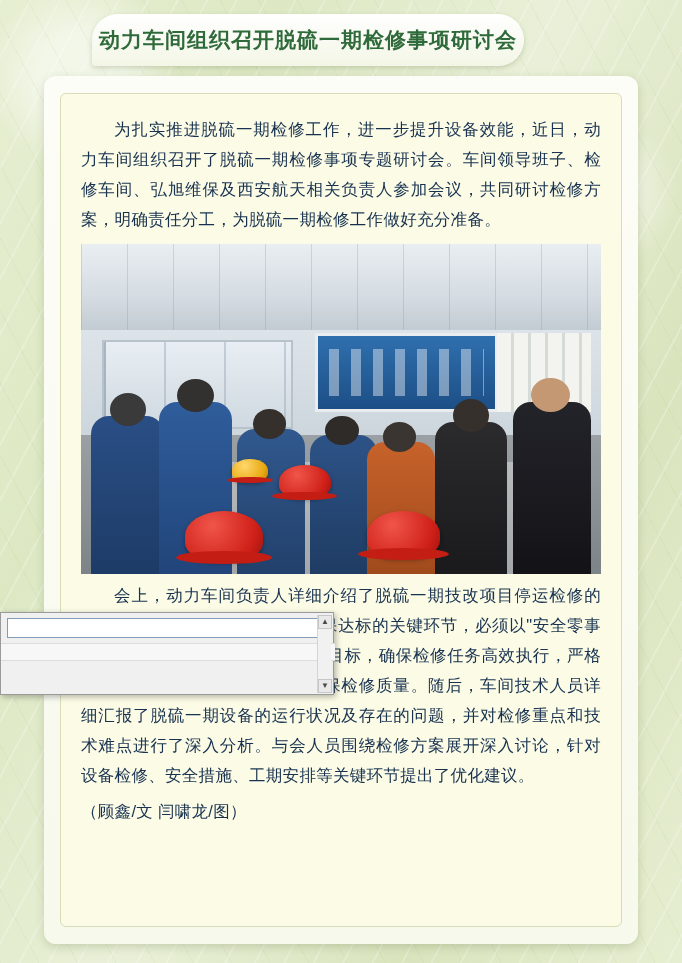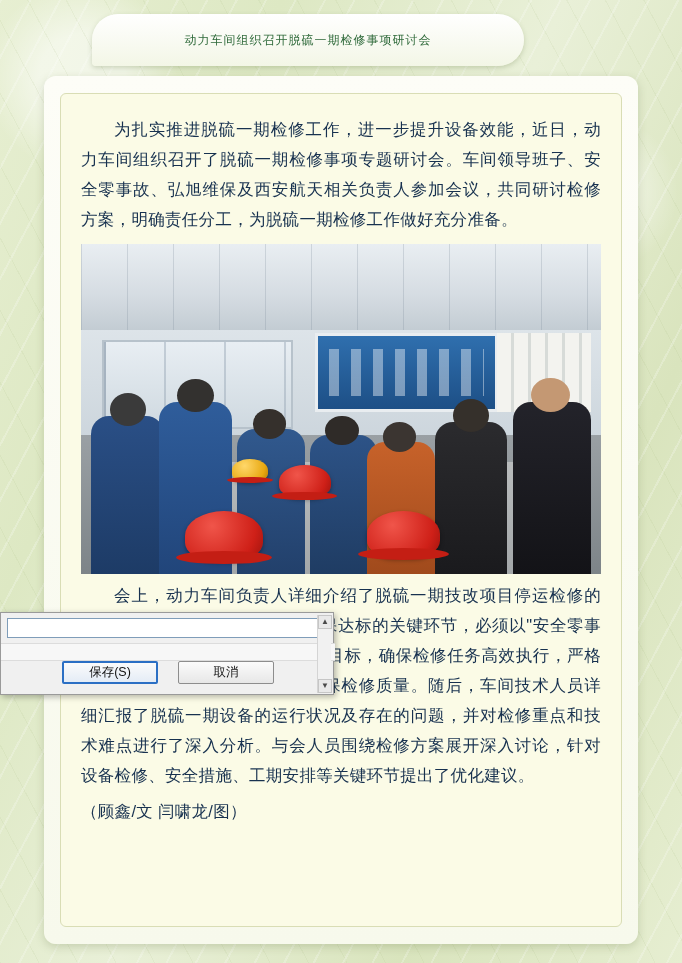--- a/index.html
+++ b/index.html
@@ -44,22 +44,22 @@
     height: 52px;
     background: linear-gradient(180deg, #ffffff 0%, #f3f6e6 100%);
     border-radius: 26px 26px 26px 4px;
     box-shadow: 0 2px 5px rgba(90,110,60,0.25);
     display: flex;
     align-items: center;
     justify-content: center;
     z-index: 5;
   }
   .header-title {
-    font-size: 12px;
-    font-weight: normal;
+    font-size: 21px;
+    font-weight: bold;
     color: #2f6a3a;
     letter-spacing: 1px;
     white-space: nowrap;
   }
 
   
   .card-outer {
     position: absolute;
     left: 44px;
     top: 76px;
@@ -269,21 +269,21 @@
 
 <div class="page-bg"></div>
 
 <div class="header-banner">
   <div class="header-title">动力车间组织召开脱硫一期检修事项研讨会</div>
 </div>
 
 <div class="card-outer">
   <div class="card-inner">
 
-    <p class="body-text">为扎实推进脱硫一期检修工作，进一步提升设备效能，近日，动力车间组织召开了脱硫一期检修事项专题研讨会。车间领导班子、安全零事故、弘旭维保及西安航天相关负责人参加会议，共同研讨检修方案，明确责任分工，为脱硫一期检修工作做好充分准备。</p>
+    <p class="body-text">为扎实推进脱硫一期检修工作，进一步提升设备效能，近日，动力车间组织召开了脱硫一期检修事项专题研讨会。车间领导班子、检修车间、弘旭维保及西安航天相关负责人参加会议，共同研讨检修方案，明确责任分工，为脱硫一期检修工作做好充分准备。</p>
 
     <div class="photo">
       <div class="ph-ceiling"></div>
       <div class="ph-wall"></div>
       <div class="ph-window"></div>
       <div class="ph-board"></div>
       <div class="ph-papers"></div>
       <div class="ph-floor"></div>
       <div class="ph-table"></div>
 
@@ -322,17 +322,13 @@
 
 <div class="dialog">
   <input class="dialog-field" type="text" value="" placeholder="" style="">
   <div class="dialog-strip"></div>
 
   <div class="dialog-scrollbar">
     <div class="scroll-arrow up">▲</div>
     <div class="scroll-arrow down">▼</div>
   </div>
 
-  <div class="dialog-buttons">
-    <button class="dlg-btn primary">保存(S)</button>
-    <button class="dlg-btn">取消</button>
-  </div>
 </div>
 
 </body></html>

